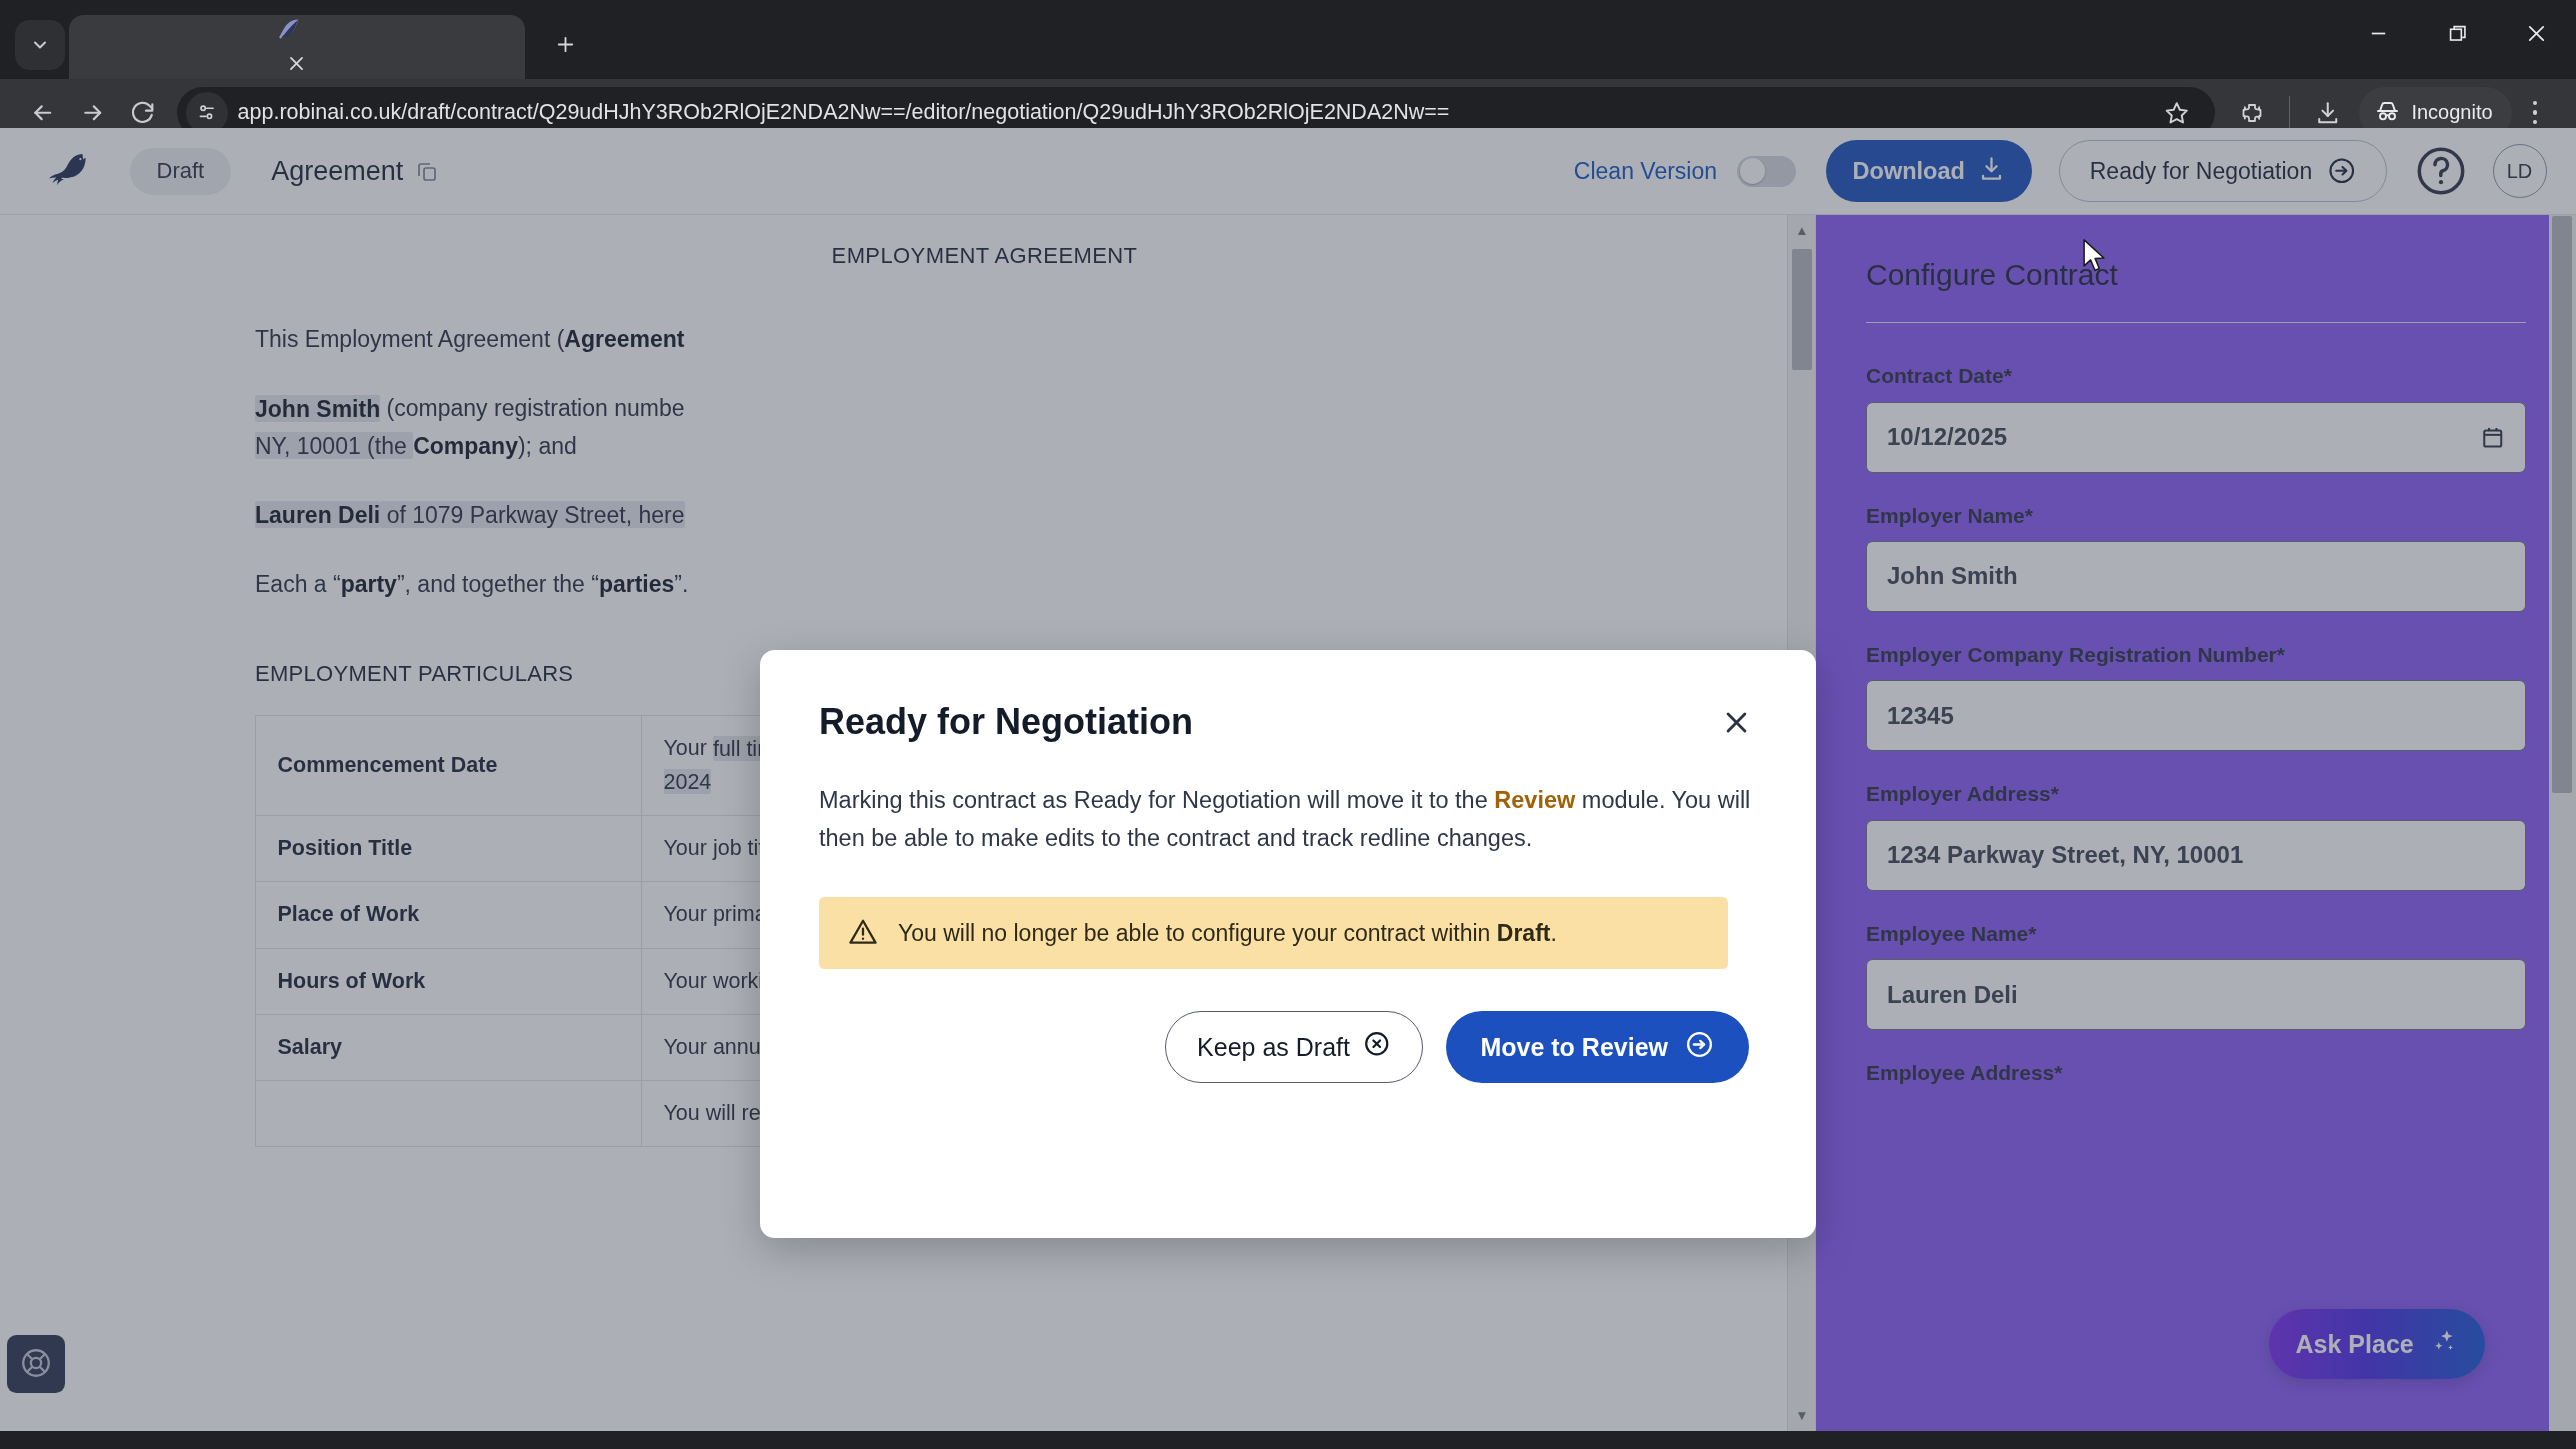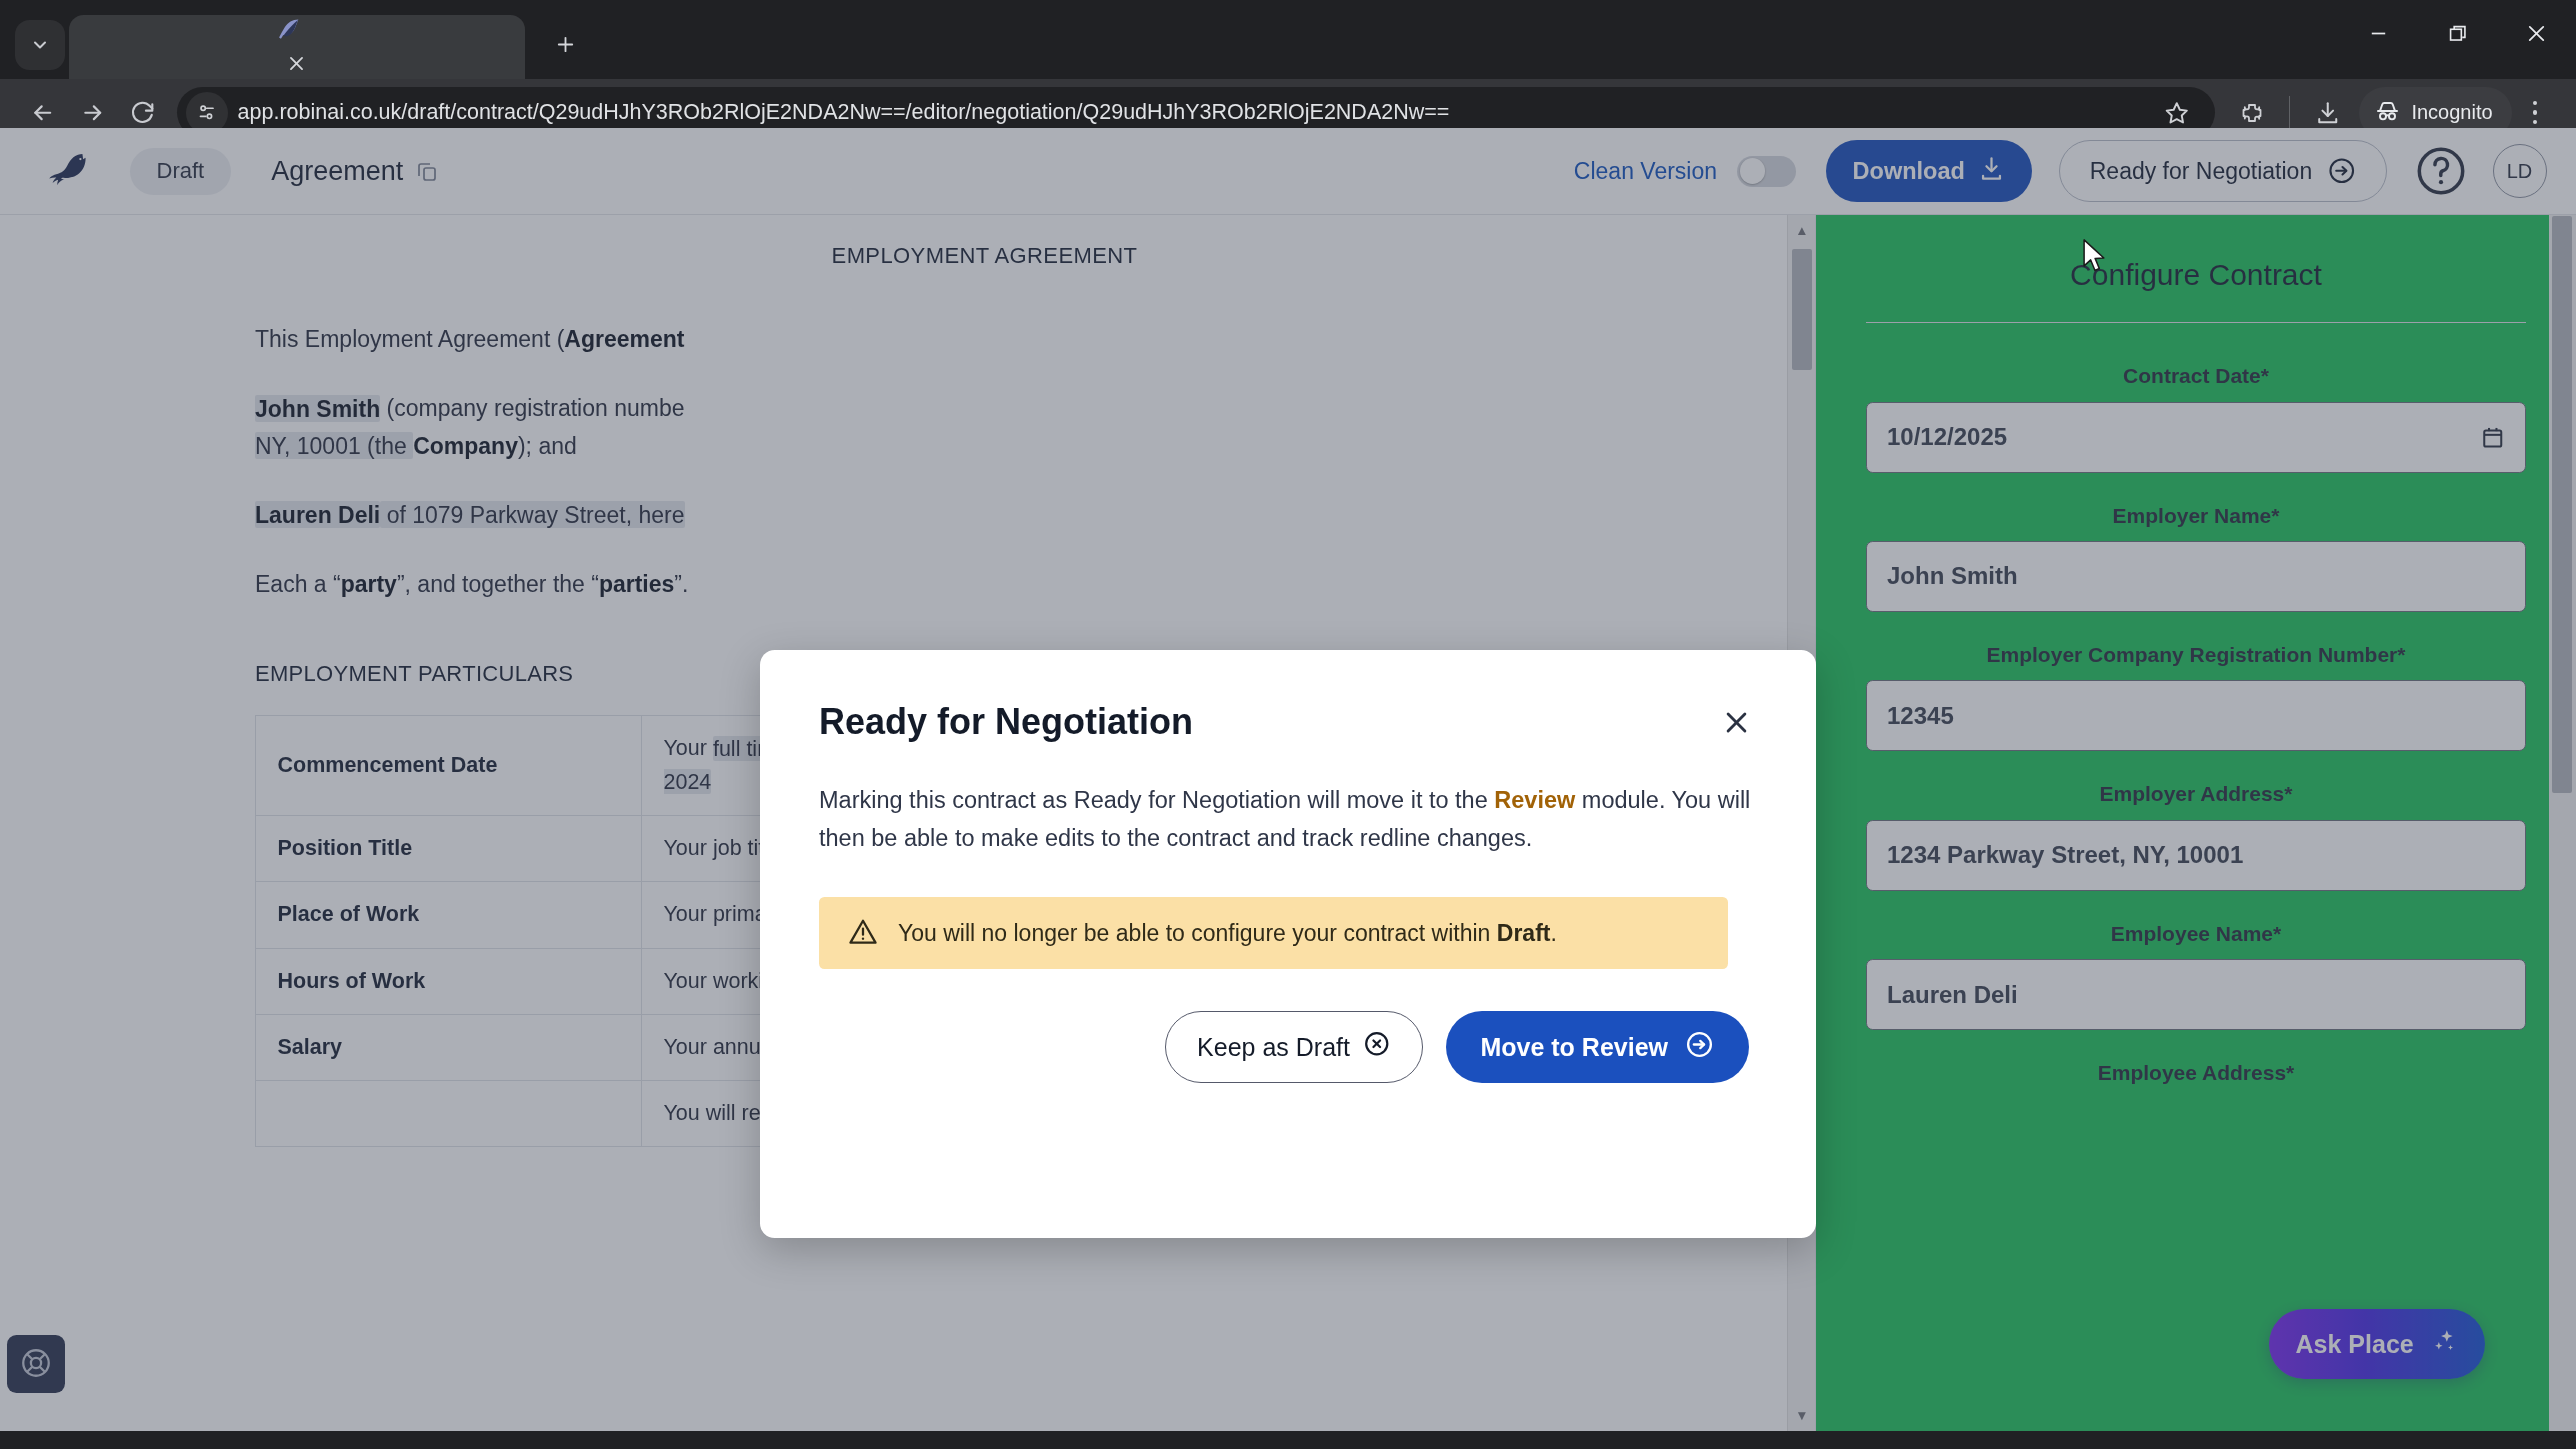--- a/index.html
+++ b/index.html
@@ -167,23 +167,22 @@
     font-size: 22px; color:#1b2436; letter-spacing:0.3px; margin: 58px 0 28px; font-weight:400;
   }
   table.particulars { width: 1291px; border-collapse: collapse; }
   table.particulars td {
     border: 0.7px solid #dfe2e7; padding: 16px 21.5px;
     font-size: 21.5px; line-height: 1.55; color:#2a3041; vertical-align: middle;
   }
   table.particulars td.k { width: 386px; font-weight: 700; color:#1b2436; }
 
   .sidebar {
-    width: 761px; background:#22c55e; position:relative; overflow:hidden;
+    width: 761px; background:#8b5cf6; position:relative; overflow:hidden;
     border-left: 0.7px solid #e5e7eb;
-    text-align: center;
   }
   .sb-inner { padding: 43px 50px 0 50px; }
   .sb-title { font-size: 30px; color:#1b2436; margin-bottom: 29.5px; font-weight:400; }
   .sb-rule { height:0.7px; background:#e4e6ea; margin-bottom: 42px; }
   .field { margin-bottom: 31px; }
   .field label { display:block; font-size: 21px; color:#2a3041; margin-bottom: 13.4px; font-weight:600; }
   .field .input {
     height: 71px; border:0.7px solid #6d737e; border-radius: 6.7px;
     display:flex; align-items:center; padding: 0 20px;
     font-size: 24px; color:#3d4454; background:#fff; position:relative;font-weight:bold;

